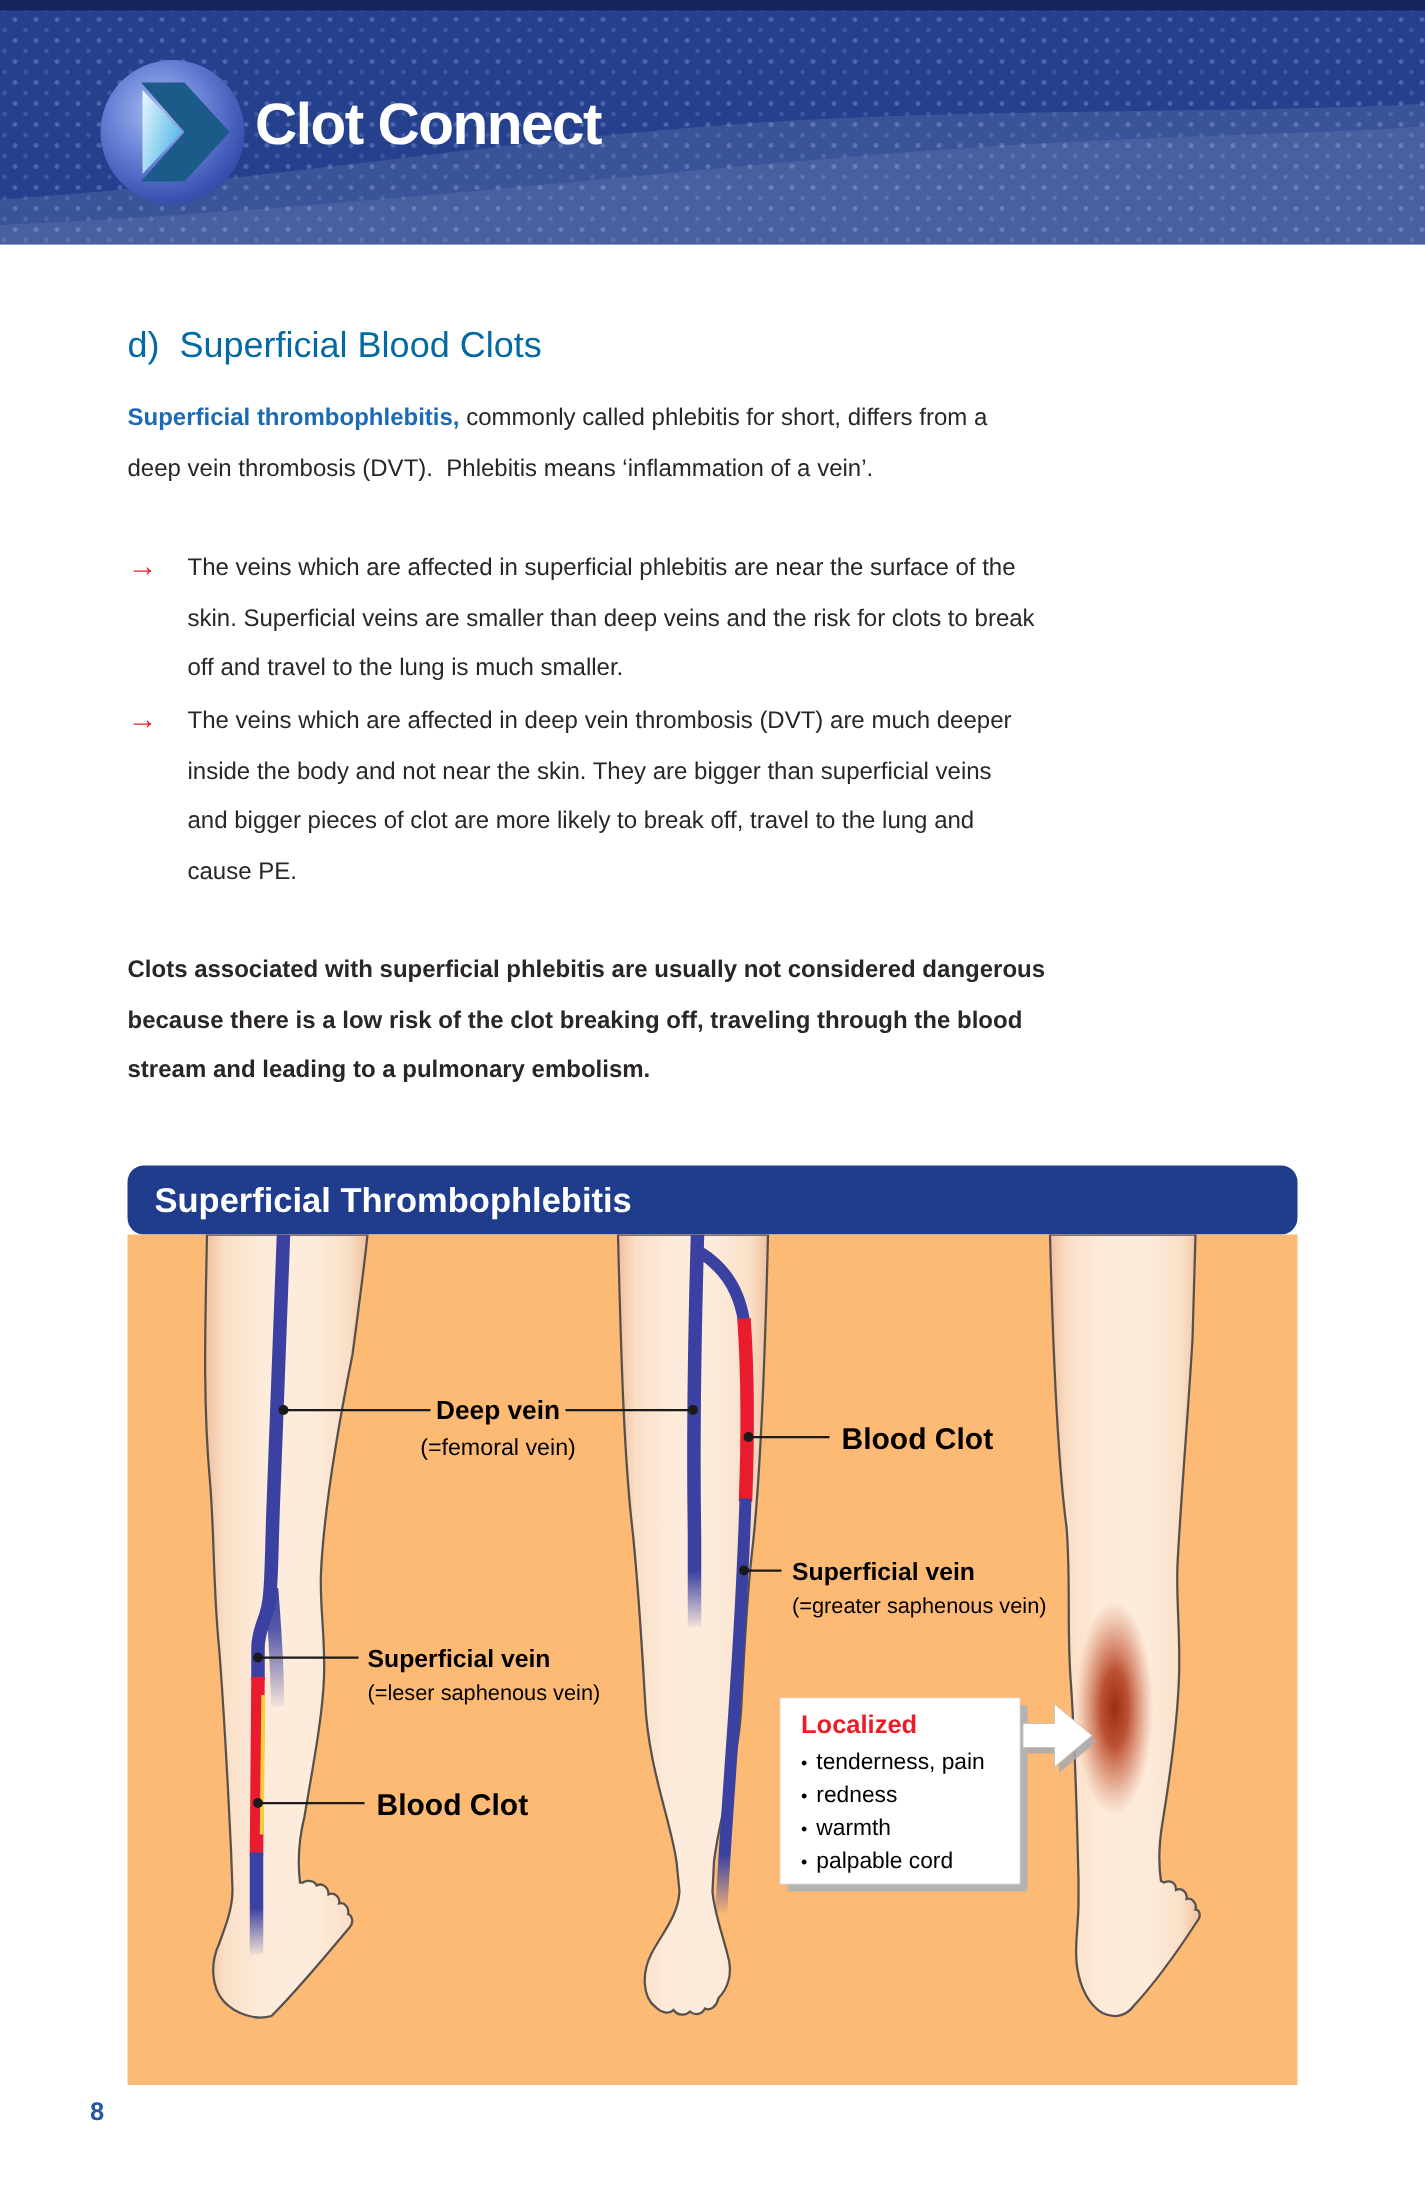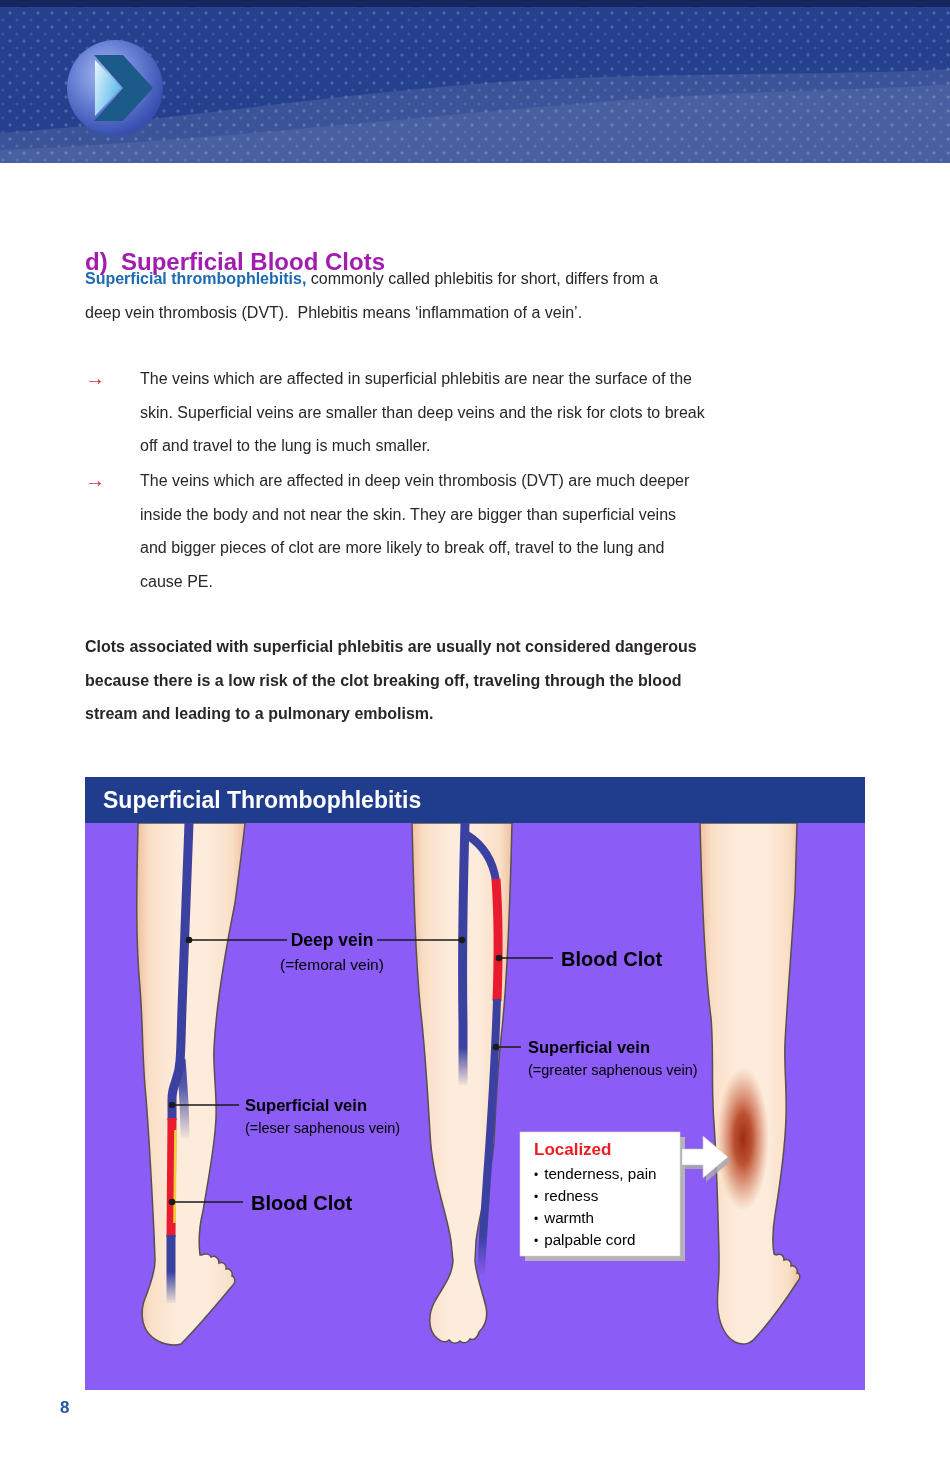--- a/index.html
+++ b/index.html
@@ -24,38 +24,38 @@
     position:absolute;left:67px;top:40px;width:96px;height:96px;border-radius:50%;
     background:radial-gradient(circle at 40% 36%, #aabdf0 0%, #6d86d8 35%, #3a52b2 70%, #2c409c 88%, #5a74c8 100%);
   }
   .logo svg{position:absolute;left:0;top:0;}
   .brand{
     position:absolute;left:170px;top:62px;
     color:#ffffff;font-size:39px;font-weight:bold;letter-spacing:-1px;
   }
   
   .abs{position:absolute;left:85px;width:780px;}
-  .h-red{top:248px;color:#a21caf;font-size:24px;font-weight:bold;}
+  .h-red{top:217px;color:#0369a1;font-size:24px;font-weight:normal;}
   .bodytext{font-size:16px;line-height:33.5px;color:#2a2627;white-space:pre-line;}
   .p1{top:262px;}
   .lead{color:#1b6ab3;font-weight:bold;}
   .closing{top:630px;font-weight:bold;}
   .bullet{display:flex;}
   .b1{top:362px;}
   .b2{top:464px;}
   .bullet .marker{width:40px;flex:0 0 40px;color:#ec1b2e;font-size:20px;line-height:33.5px;}
-  .bullet .btext{flex:1;margin-left:15px;}
+  .bullet .btext{flex:1;}
   
   .figure{position:absolute;left:85px;top:777px;width:780px;height:613px;}
   .fig-bar{
     width:780px;height:46px;background:#1f3d8c;display:flex;align-items:center;
     box-sizing:border-box;padding-left:18px;
-    color:#ffffff;font-size:23px;font-weight:bold;
-  }
-  .fig-body{width:780px;height:567px;background:#8b5cf6;}
+    color:#ffffff;font-size:23px;font-weight:bold;border-radius:11px;
+  }
+  .fig-body{width:780px;height:567px;background:#fdba74;}
   .fig-body svg text{font-family:"Liberation Sans",sans-serif;fill:#26222
 3;}
   
   .pagenum{position:absolute;left:60px;top:1398px;color:#2456a4;font-size:17px;font-weight:bold;}
 </style>
 </head>
 <body>
 
 <div class="header">
   <svg class="swoosh" width="950" height="163" viewBox="0 0 950 163">
@@ -68,20 +68,21 @@
       <defs>
         <linearGradient id="cyanG" x1="0" y1="0" x2="1" y2="0.6">
           <stop offset="0" stop-color="#eaf8fd"></stop>
           <stop offset="1" stop-color="#55b8e8"></stop>
         </linearGradient>
       </defs>
       <polygon points="27,15 56,15 86,48 56,81 27,81 56,48" fill="#1c5a8a"></polygon>
       <polygon points="28,20 54,48 28,76" fill="url(#cyanG)"></polygon>
     </svg>
   </div>
+  <div class="brand">Clot Connect</div>
 </div>
 
 <div class="abs h-red">d)&nbsp; Superficial Blood Clots</div>
 
 <p class="abs bodytext p1" style="margin:0;"><span class="lead">Superficial thrombophlebitis,</span><span> commonly called phlebitis for short, differs from a
 deep vein thrombosis (DVT).&nbsp; Phlebitis means ‘inflammation of a vein’.</span></p>
 
 <div class="abs bullet b1">
   <div class="marker">→</div>
   <div class="btext bodytext">The veins which are affected in superficial phlebitis are near the surface of the

